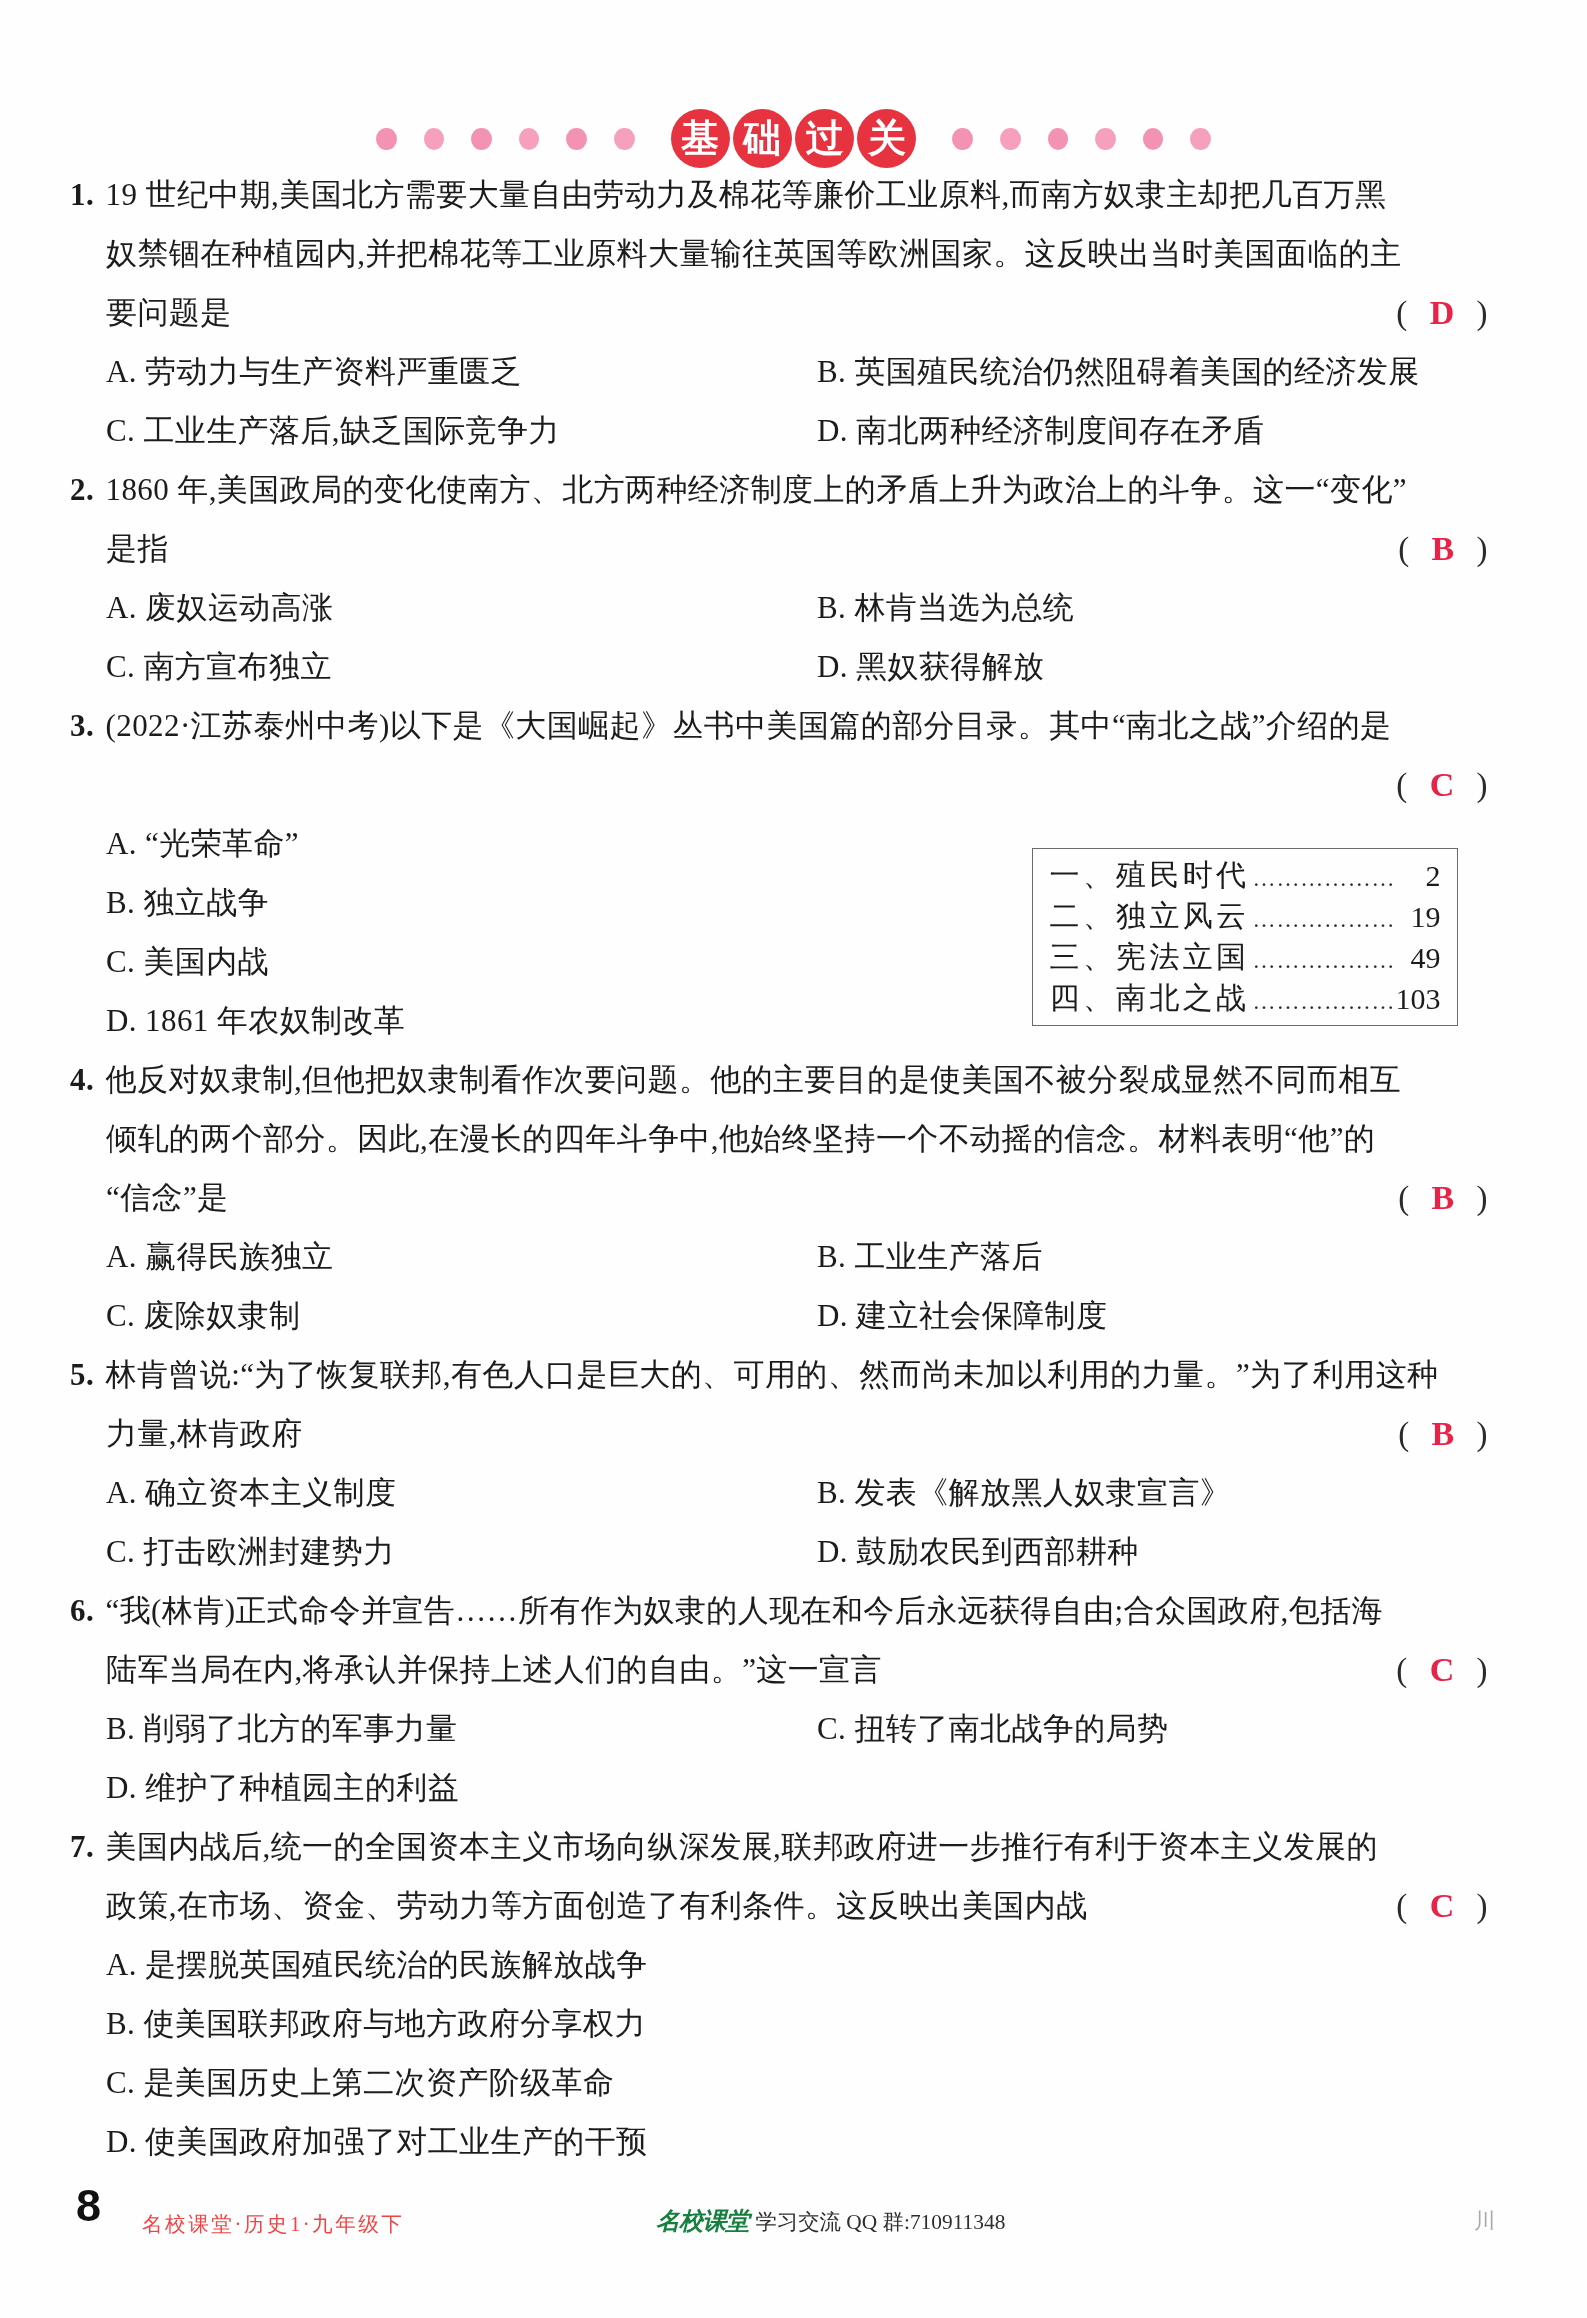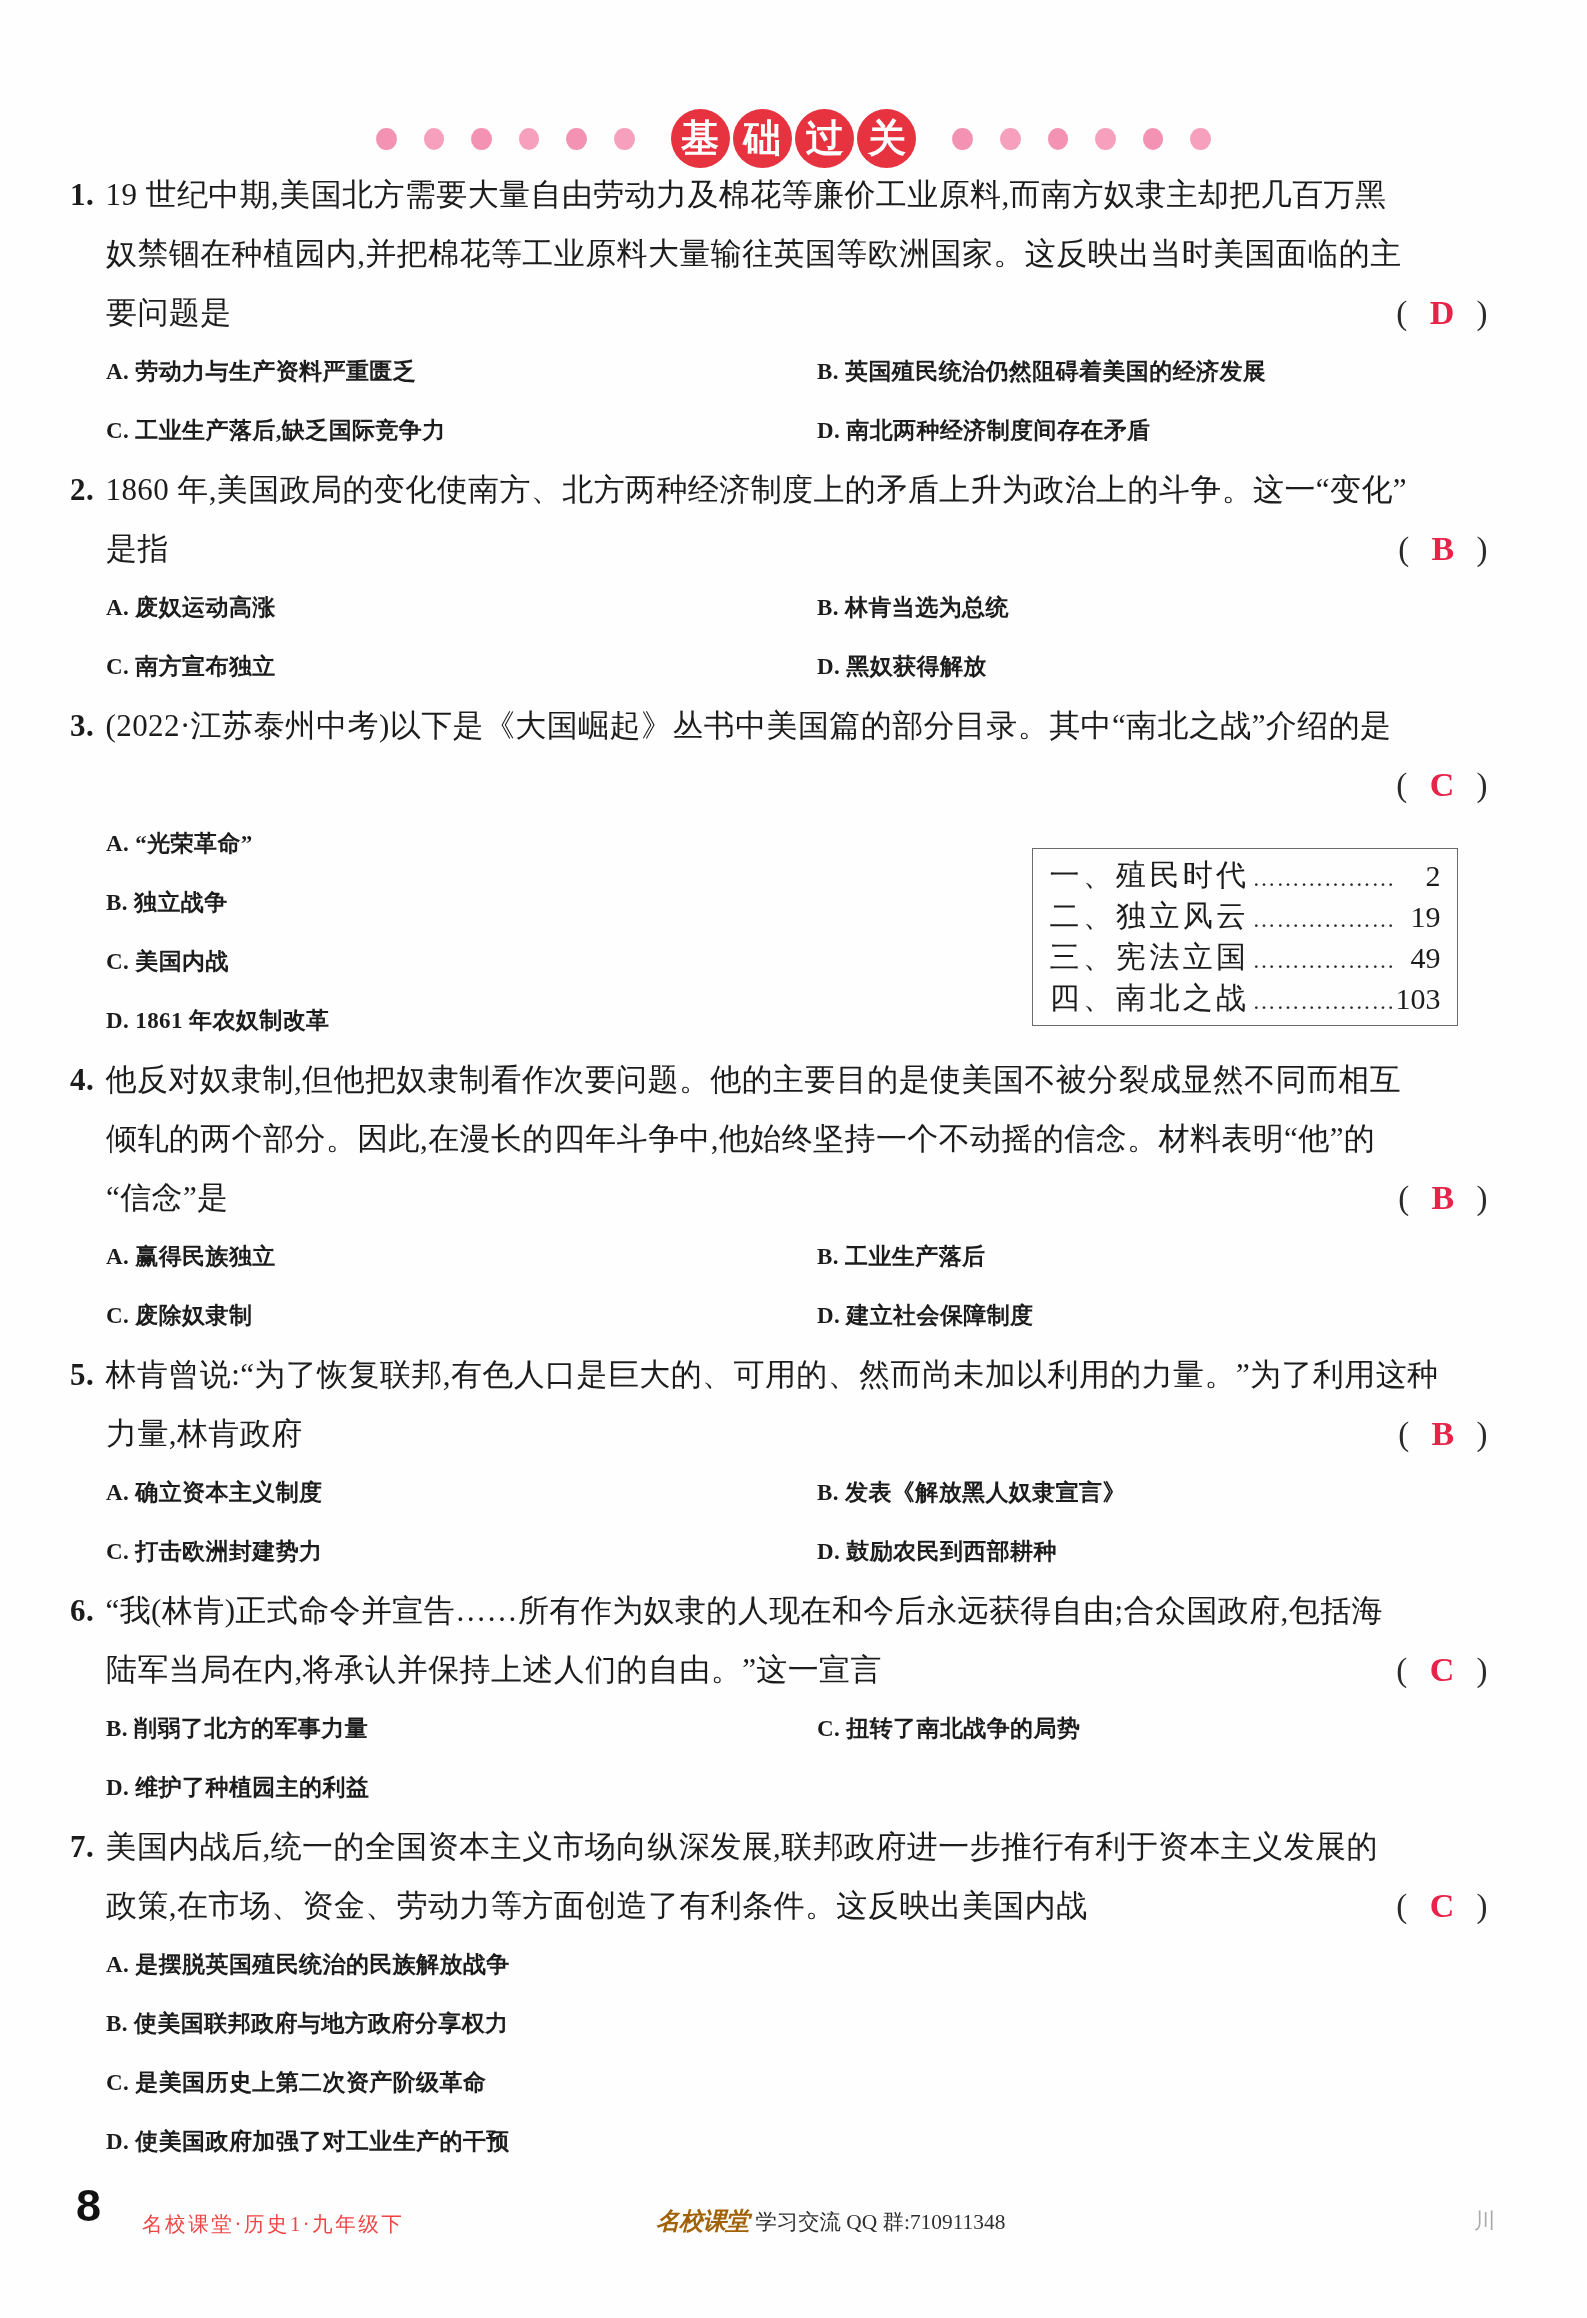--- a/index.html
+++ b/index.html
@@ -32,22 +32,22 @@
   }
   .qnum { font-weight:700; margin-right:11.5px; }
   .stem-line.cont { padding-left:36px; }
   .answer-wrap { float:right; margin-right:35px; font-size:33px; color:#2a2a2a; }
   .answer-letter {
     display:inline-block; margin:0 22px; color:#e82349;
     font-weight:700; font-size:34px;
   }
   .options.cols-2 { display:grid; grid-template-columns:711px 1fr; }
   .option {
-    height:59px; line-height:59px; font-size:23px; letter-spacing:0.4px;
-    padding-left:36px; white-space:nowrap;font-weight:bold;
+    height:59px; line-height:59px; font-size:31px; letter-spacing:0.4px;
+    padding-left:36px; white-space:nowrap;
   }
   
   .toc-box {
     position:absolute; left:1032px; top:848px; width:426px; height:178px;
     box-sizing:border-box; border:1.6px solid #6b6b6b; background:#fefefe;
     display:flex; flex-direction:column; justify-content:center; padding:5px 16.5px;
   }
   .toc-row { display:flex; align-items:center; height:41px; font-size:30px; white-space:nowrap; }
   .toc-title { letter-spacing:3.3px; }
   .toc-leader { flex:1; overflow:hidden; white-space:nowrap; margin:0 3.3px; color:#2a2a2a; }
@@ -61,21 +61,21 @@
   .footer-book {
     position:absolute; left:142px; top:2210px; font-size:20.6px; color:#ef4444;
     letter-spacing:2.5px;
   }
   .footer-center {
     position:absolute; left:656px; top:2205px; display:flex; align-items:baseline; gap:6.6px;
     color:#2e2e2e;
   }
   .footer-logo {
     font-family:"Liberation Sans","DejaVu Sans",sans-serif; font-weight:700;
-    font-style:italic; font-size:24px; letter-spacing:-0.8px; color:#a16207;
+    font-style:italic; font-size:24px; letter-spacing:-0.8px; color:#15803d;
   }
   .footer-qq { font-size:21.4px; }
   .footer-mark { position:absolute; left:1474px; top:2206px; font-size:21.4px; color:#a9a9a9; }
 </style>
 </head>
 <body>
 
 <div class="page">
 
   <div class="header">

